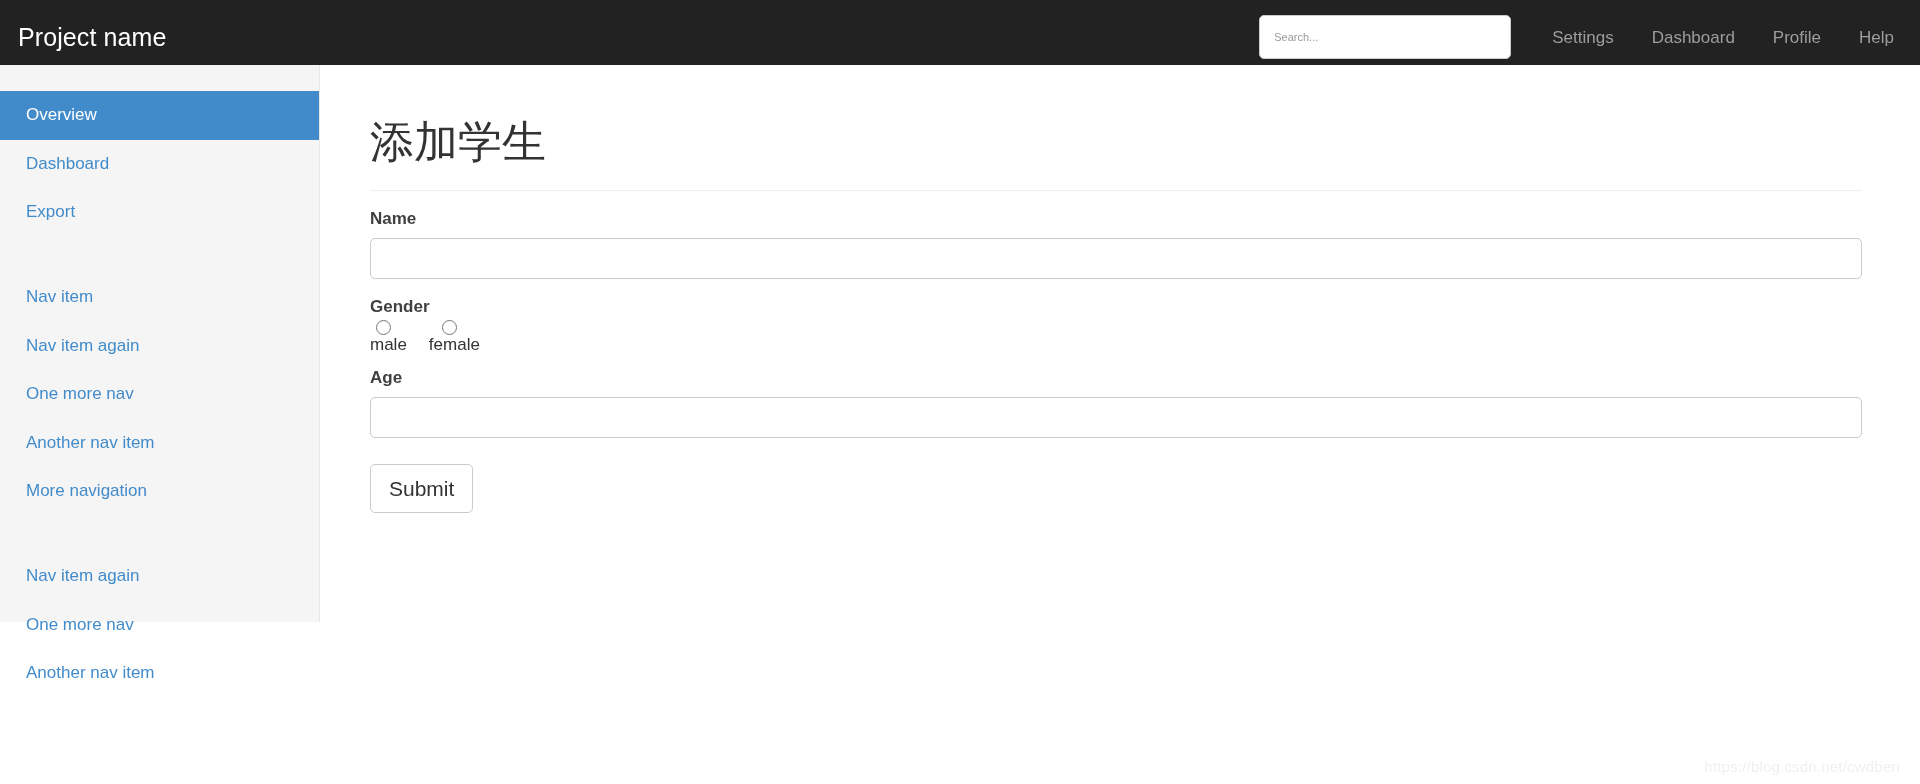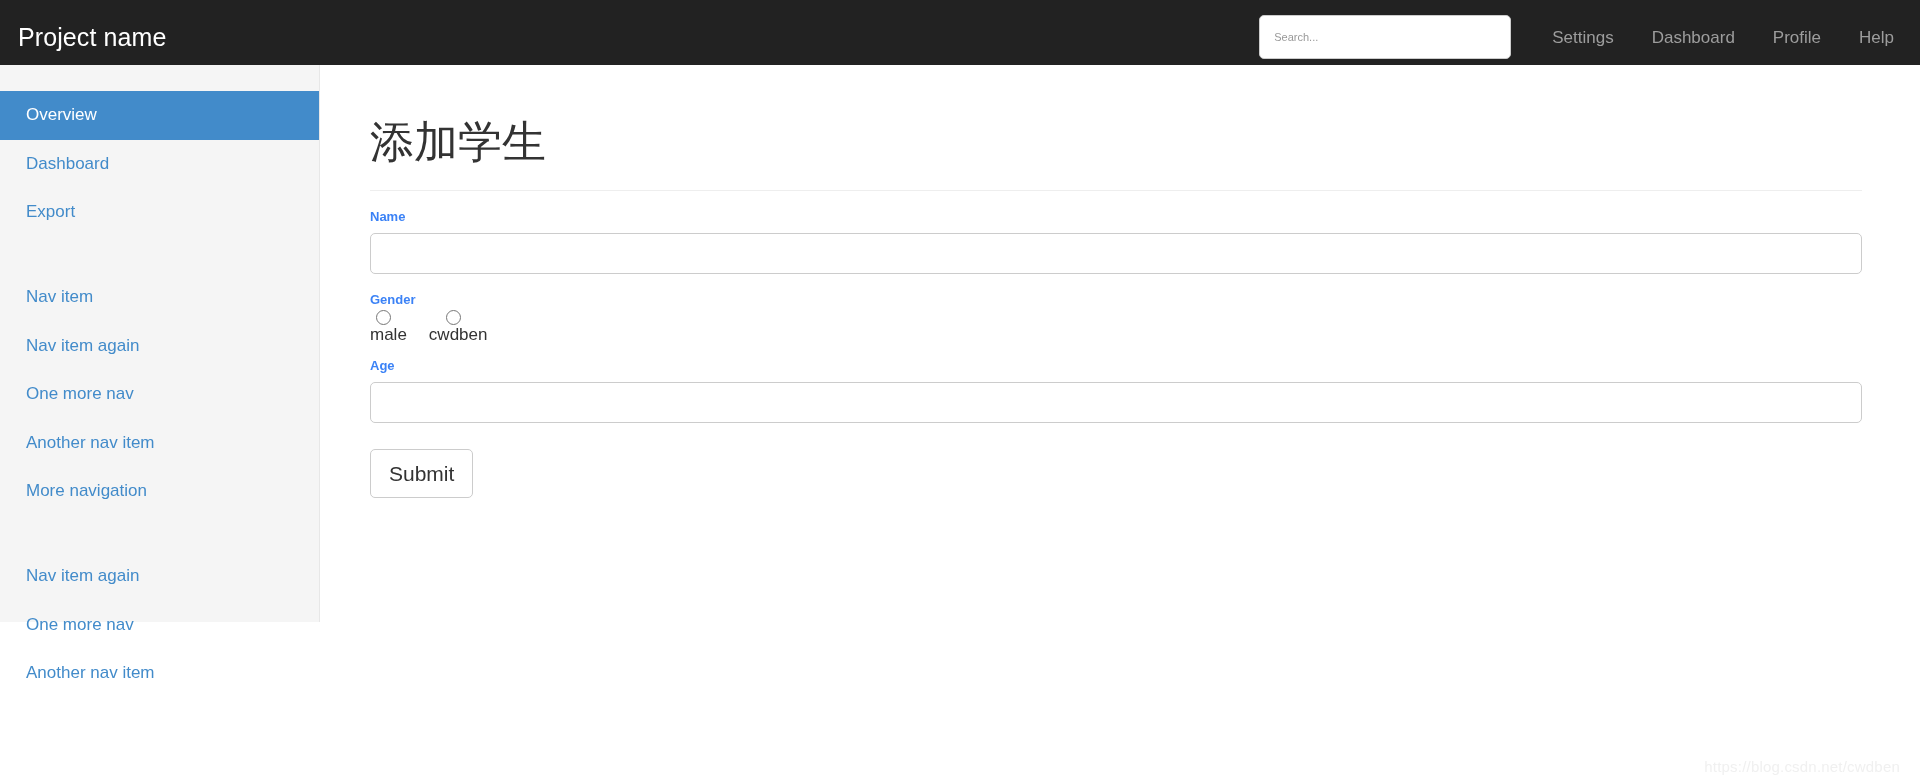--- a/index.html
+++ b/index.html
@@ -102,23 +102,23 @@
     color: #333333;
     margin: 22px 0 8px 0;
     line-height: 1.15;
     padding-bottom: 22px;
     border-bottom: 1px solid #eeeeee;
   }
   .form-area { margin-top: 18px; }
   .form-group { margin-bottom: 18px; }
   .form-label {
     display: block;
-    font-size: 13px;
+    font-size: 17px;
     font-weight: bold;
-    color: #3b82f6;
+    color: #404040;
     margin-bottom: 9px;
   }
   .form-control {
     display: block;
     width: 100%;
     height: 41px;
     border: 1px solid #cccccc;
     border-radius: 5px;
     background: #ffffff;
     font-size: 17px;
@@ -244,21 +244,21 @@
 
     <div class="form-group">
       <label class="form-label">Gender</label>
       <div class="radio-row">
         <label class="radio-opt">
           <input type="radio" name="gender" style="">
           <span>male</span>
         </label>
         <label class="radio-opt">
           <input type="radio" name="gender" style="">
-          <span>cwdben</span>
+          <span>female</span>
         </label>
       </div>
     </div>
 
     <div class="form-group">
       <label class="form-label">Age</label>
       <input class="form-control" type="text" placeholder="" style="">
     </div>
 
 

